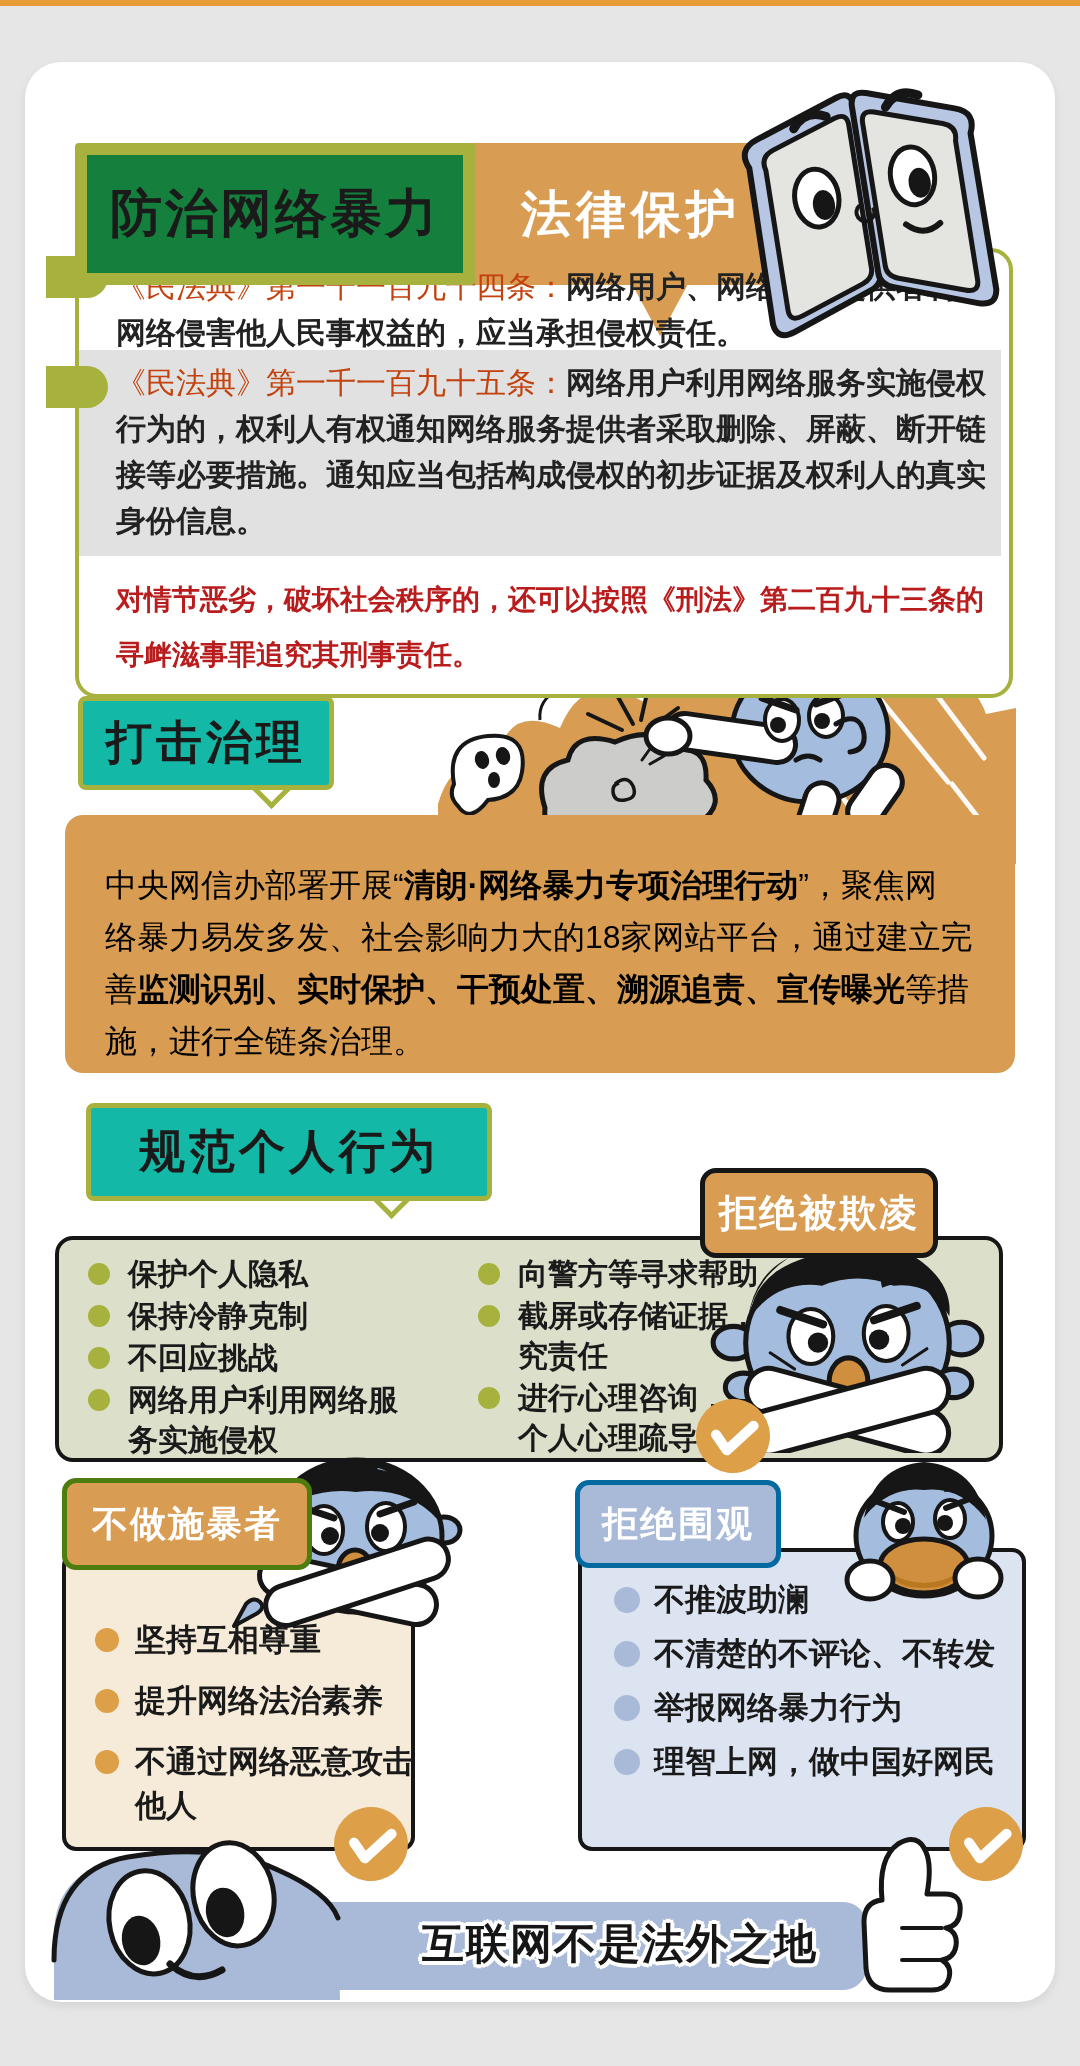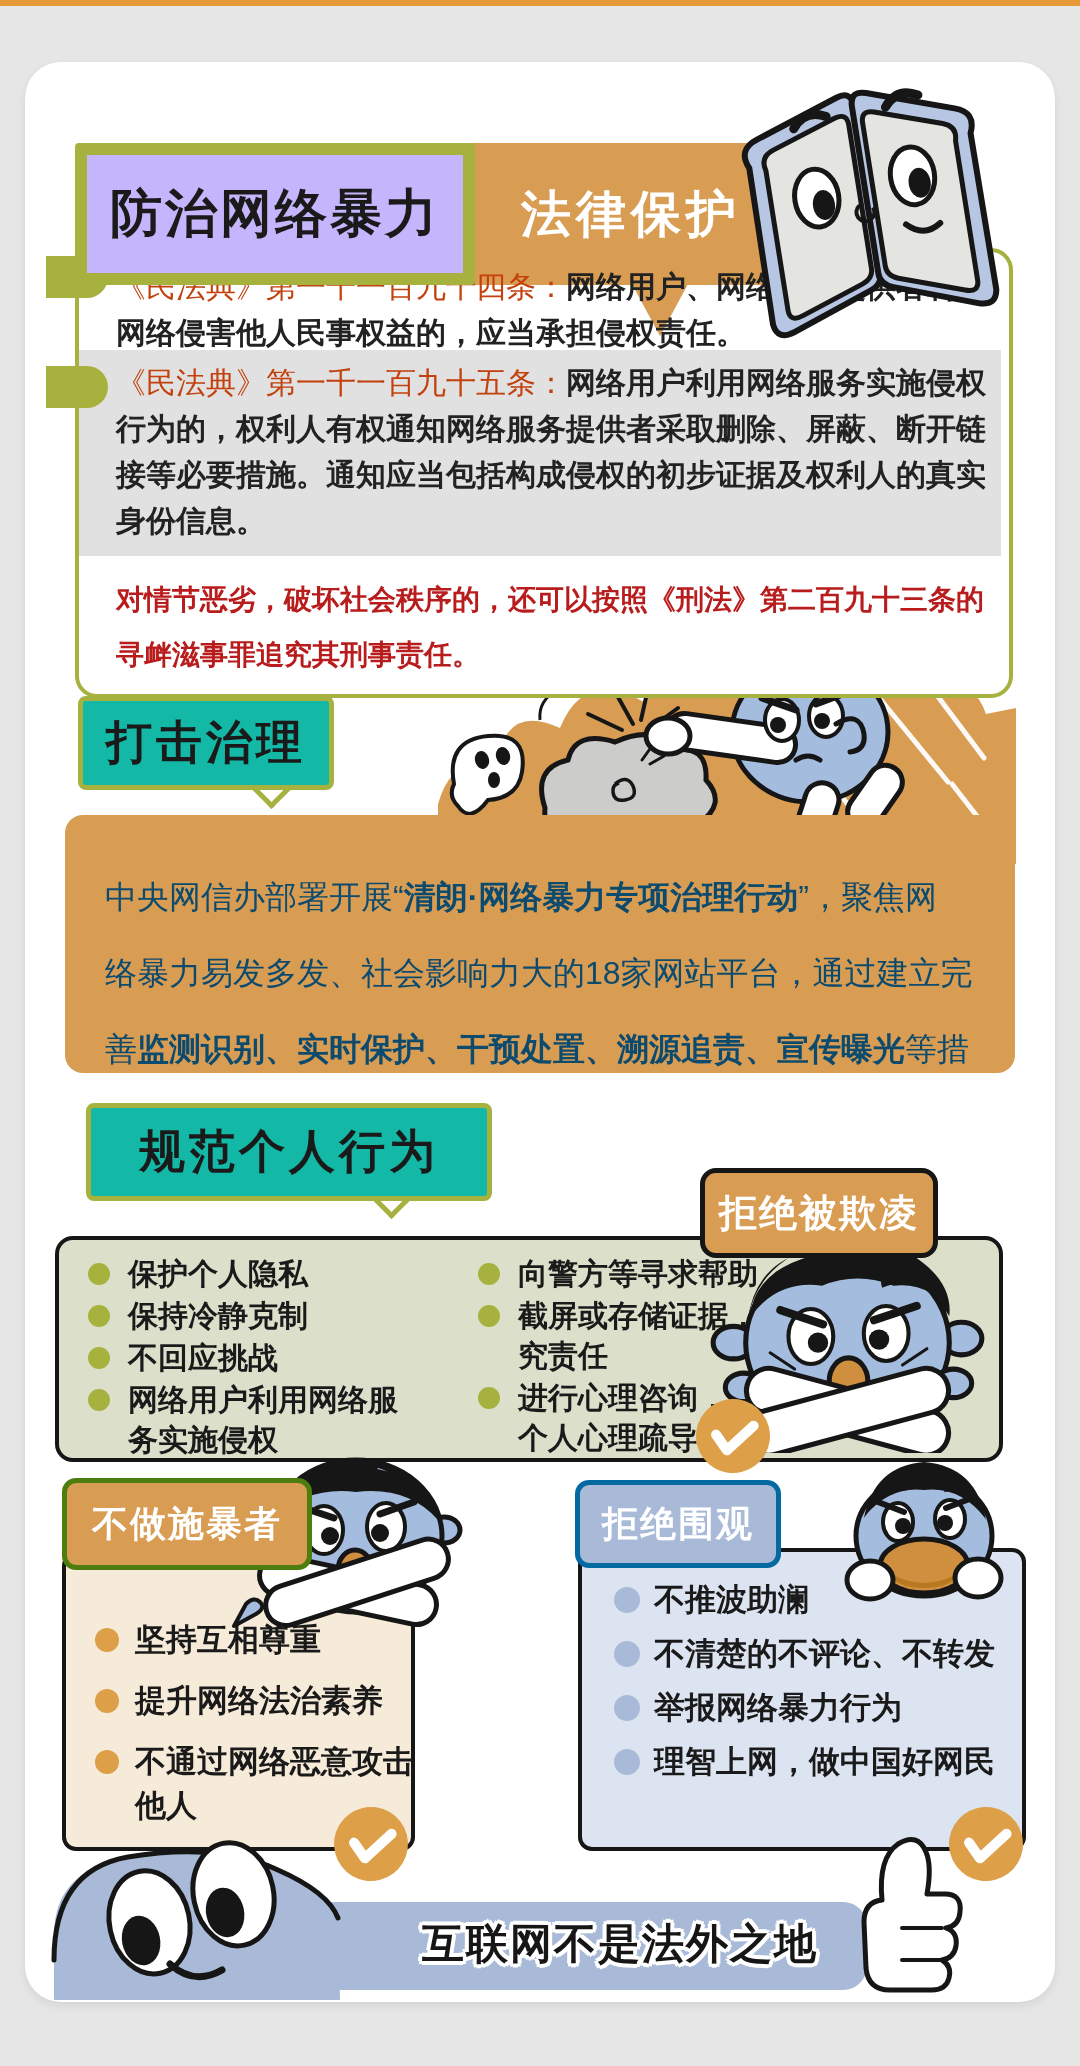--- a/index.html
+++ b/index.html
@@ -4,21 +4,21 @@
 <style>
   html,body{margin:0;padding:0;background:#cfcfcf;}
   #canvas{position:relative;width:1080px;height:2066px;background:#e6e6e6;overflow:hidden;
     font-family:"Liberation Sans","DejaVu Sans",sans-serif;color:#1a1a1a;}
   .abs{position:absolute;}
   .topbar{left:0;top:0;width:1080px;height:6px;background:#e79a36;}
   .card{left:25px;top:62px;width:1030px;height:1940px;background:#ffffff;border-radius:36px;
     box-shadow:0 4px 10px rgba(0,0,0,.08);}
   
   .title-frame{left:75px;top:143px;width:400px;height:142px;background:#a6b13e;z-index:3;border-radius:4px;}
-  .title-inner{position:absolute;left:12px;top:12px;right:12px;bottom:12px;background:#c4b5fd;
+  .title-inner{position:absolute;left:12px;top:12px;right:12px;bottom:12px;background:#15803d;
     display:flex;align-items:center;justify-content:center;font-size:52px;font-weight:900;letter-spacing:3px;}
   .ribbon{left:471px;top:143px;width:320px;height:142px;background:#d89c52;z-index:2;
     display:flex;align-items:center;justify-content:center;font-size:50px;font-weight:900;color:#fff;letter-spacing:5px;}
   .ribbon-tail{left:632px;top:284px;width:0;height:0;z-index:2;
     border-left:28px solid transparent;border-right:28px solid transparent;border-top:52px solid #d89c52;}
   .book-svg{left:733px;top:78px;width:272px;height:268px;z-index:4;}
   
   .law-box{left:75px;top:248px;width:930px;height:442px;border:4px solid #a6b13e;border-radius:22px;background:#fff;z-index:1;}
   .law-tab{width:62px;height:42px;background:#a6b13e;border-radius:0 21px 21px 0;z-index:2;}
   .tab1{left:46px;top:256px;} .tab2{left:46px;top:366px;}
@@ -33,21 +33,21 @@
   .sec-label{background:#14b8a6;border:5px solid #a6b13e;border-radius:8px;z-index:3;
     display:flex;align-items:center;justify-content:center;font-size:46px;font-weight:900;letter-spacing:4px;}
   .crackdown-label{left:78px;top:696px;width:246px;height:84px;}
   .personal-label{left:86px;top:1103px;width:396px;height:88px;}
   .tail-olive{width:34px;height:34px;background:#fff;border-right:5px solid #a6b13e;border-bottom:5px solid #a6b13e;
     transform:rotate(45deg);z-index:2;}
   .tail1{left:252px;top:762px;} .tail2{left:372px;top:1172px;}
   
   .fight-svg{left:408px;top:632px;width:608px;height:232px;z-index:0;}
   .crackdown-box{left:65px;top:815px;width:950px;height:258px;background:#d89c52;border-radius:18px;z-index:1;}
-  .crk-text{position:absolute;left:40px;top:44px;width:870px;font-size:32px;line-height:76px;color:#0c4a6e;
+  .crk-text{position:absolute;left:40px;top:44px;width:870px;font-size:32px;line-height:52px;color:#000000;
     font-weight:500;white-space:pre-line;}
   .crk-text b{font-weight:900;}
   
   .badge{left:700px;top:1168px;width:228px;height:80px;background:#d89c52;border:5px solid #161616;border-radius:16px;
     z-index:5;display:flex;align-items:center;justify-content:center;font-size:38px;font-weight:900;color:#fff;letter-spacing:2px;}
   .green-box{left:55px;top:1236px;width:940px;height:218px;background:#dce0cb;border:4px solid #161616;border-radius:18px;z-index:1;}
   .blist{list-style:none;margin:0;padding:0;z-index:2;}
   .blist li{position:relative;padding-left:40px;font-weight:600;}
   .blist li::before{content:"";position:absolute;left:0;border-radius:50%;}
   .glist{width:300px;font-size:30px;}

